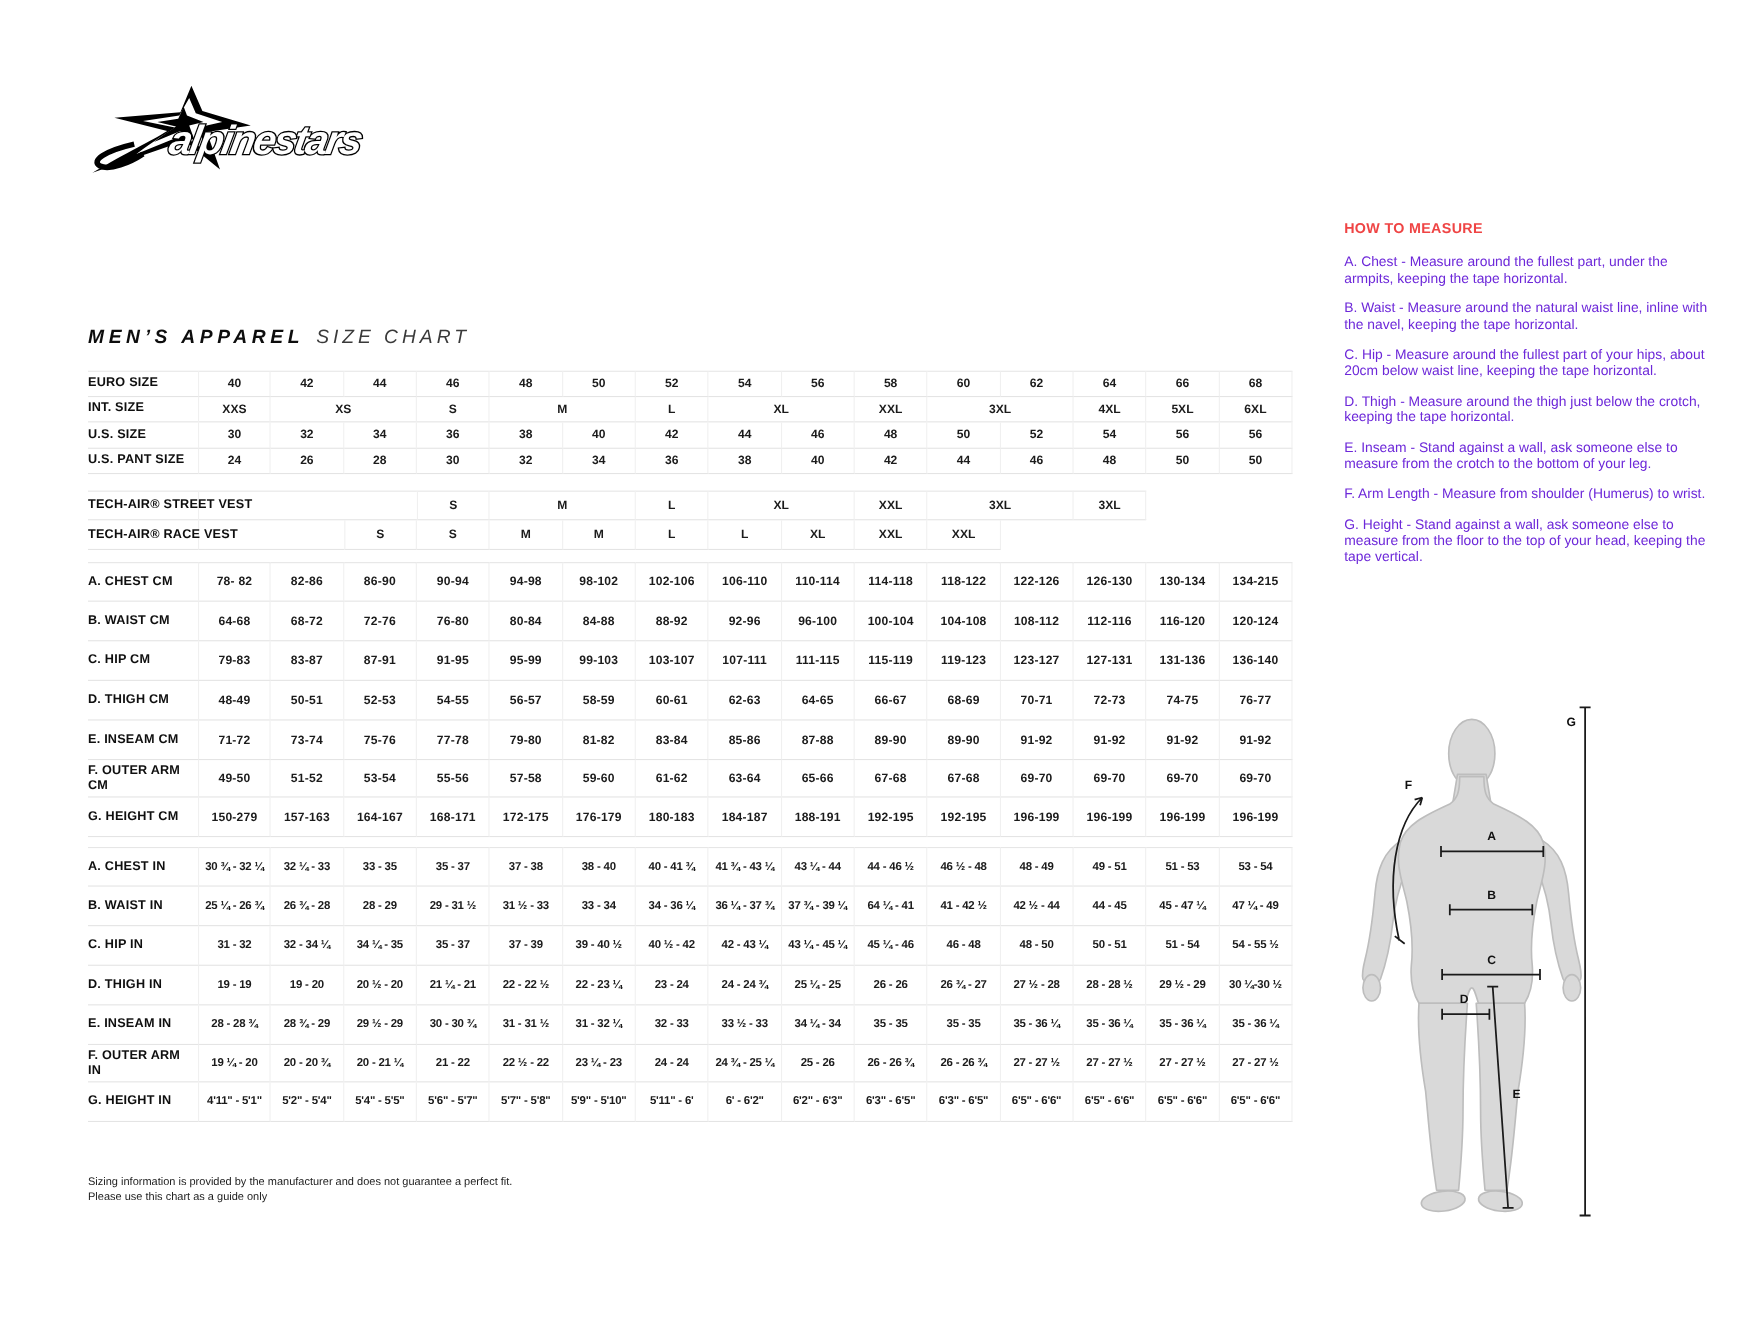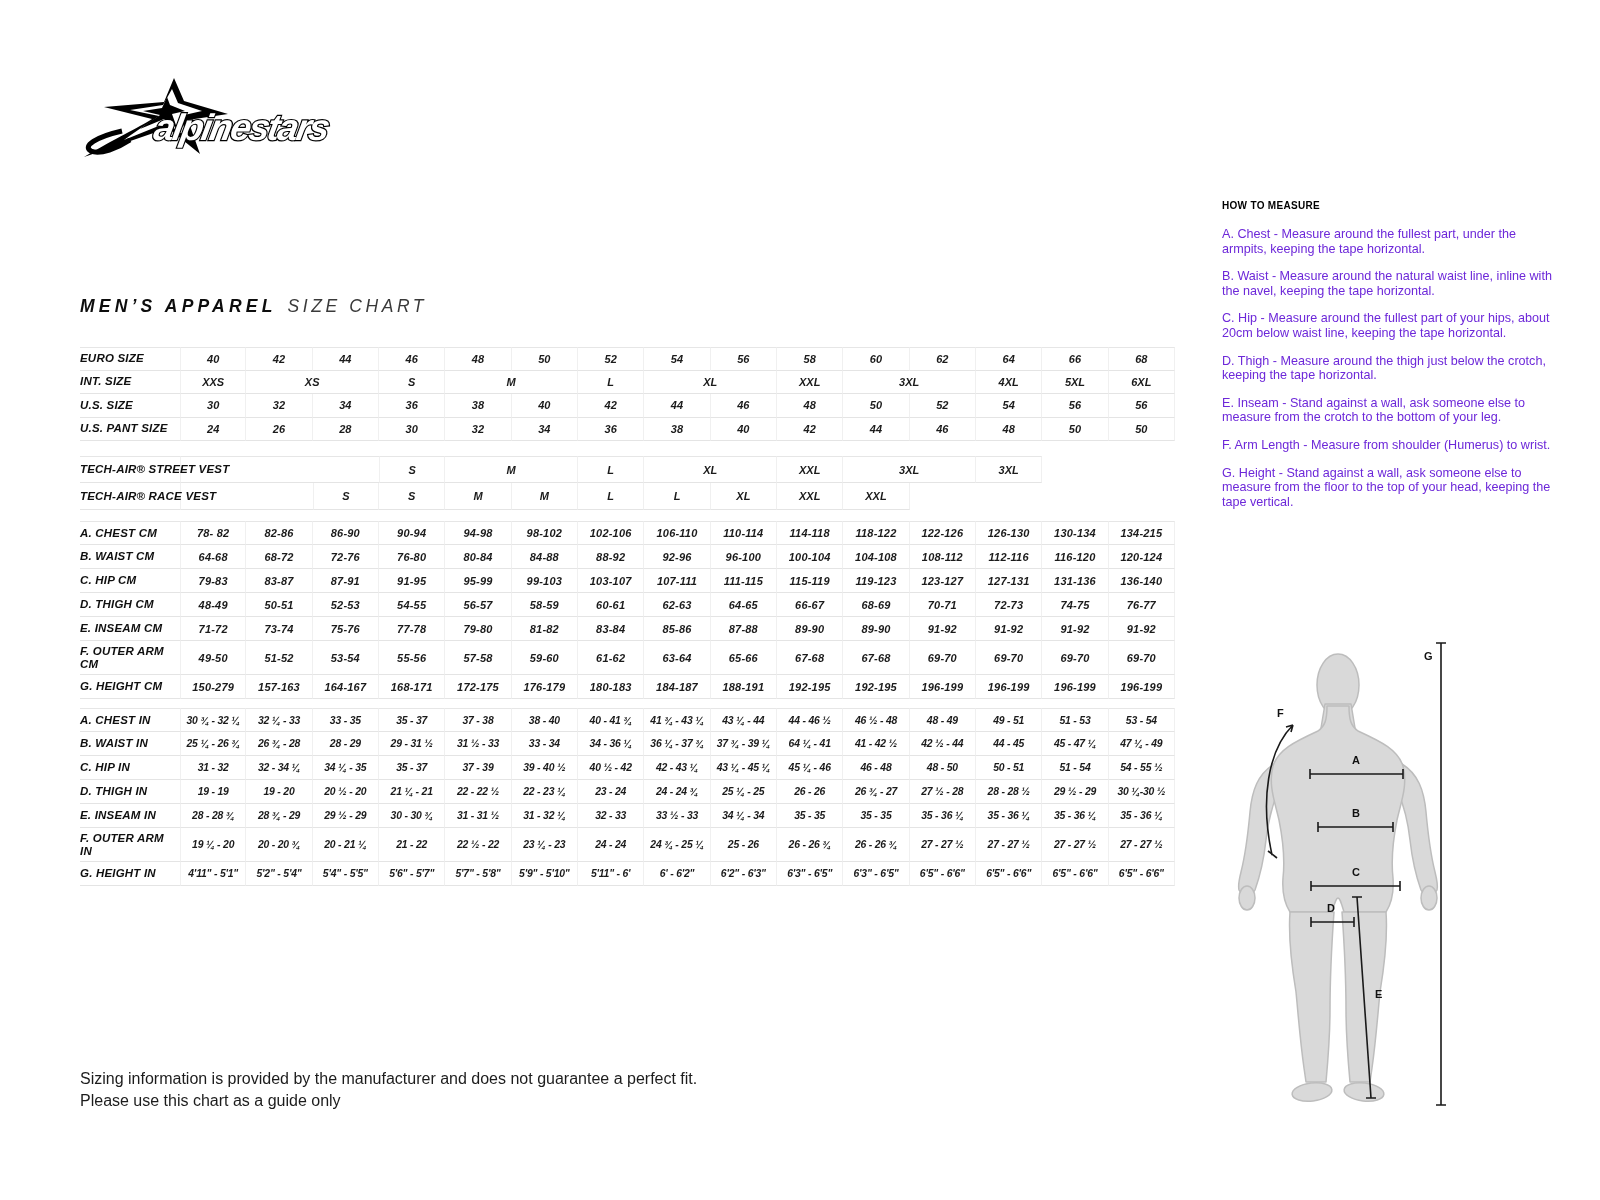--- a/index.html
+++ b/index.html
@@ -7,26 +7,26 @@
     width:1600px;height:1200px;position:relative;background:#ffffff;
     font-family:"Liberation Sans",sans-serif;color:#111;overflow:hidden;
   }
   
   .logo{position:absolute;left:78px;top:74px;width:280px;height:88px;}
   
   .title{position:absolute;left:80px;top:296px;font-style:italic;font-size:17.5px;white-space:nowrap;}
   .title .main{font-weight:bold;letter-spacing:4.2px;color:#0d0d0d;}
   .title .sub{font-weight:400;letter-spacing:3.6px;color:#3a3a3a;margin-left:6px;}
   
-  .table{position:absolute;left:80px;top:347px;width:1095px;font-style:italic;}
+  .table{position:absolute;left:80px;top:337px;width:1095px;}
   .group{margin-bottom:13px;}
   .g-sizes{margin-bottom:15px;}
   .g-vest{margin-bottom:11px;}
   .g-cm{margin-bottom:9px;}
-  .trow{display:grid;grid-template-columns:100px repeat(15,1fr);align-items:stretch;height:24px;}
+  .trow{display:grid;grid-template-columns:100px repeat(15,1fr);align-items:stretch;height:36px;}
   .g-sizes .trow{height:23.5px;}
   .g-vest .trow{height:27px;}
   .trow.tall{height:34px;}
   .rlabel{
     font-weight:bold;font-size:11.5px;letter-spacing:.2px;line-height:1.1;
     display:flex;align-items:center;padding-right:4px;
     border-bottom:1px solid #e4e4e4;color:#0f0f0f;
   }
   .g-vest .rlabel{white-space:nowrap;overflow:visible;z-index:1;}
   .cell{
@@ -37,29 +37,29 @@
   }
   .trow .cell:nth-child(2){border-left:1px solid #f0f0f0;}
   .group .trow:first-child .cell,.group .trow:first-child .rlabel{border-top:1px solid #e6e6e6;}
   .cell.blank{border-right:none;}
   .cell.blank + .cell{border-left:1px solid #f0f0f0;}
   .cell.void{border:none !important;}
   .g-in .cell{font-size:10.4px;letter-spacing:-.2px;}
   .g-cm .cell{letter-spacing:.2px;}
   
   .measure-panel{position:absolute;left:1222px;top:200px;width:334px;}
-  .measure-panel h2{margin:0 0 16px 0;font-size:10px;letter-spacing:.3px;color:#000000;}
+  .measure-panel h2{margin:0 0 16px 0;font-size:13px;letter-spacing:.3px;color:#ef4444;}
   .mitem{margin:0 0 13px 0;font-size:12.6px;line-height:1.16;color:#6d28d9;}
   
   .diagram{position:absolute;left:1228px;top:620px;}
   .mline{stroke:#1a1a1a;stroke-width:1.6;fill:none;}
   .mlabel{font-family:"Liberation Sans",sans-serif;font-weight:bold;font-size:11px;fill:#111;}
   .sil{fill:#d9d9d9;stroke:#bdbdbd;stroke-width:1.5;stroke-linejoin:round;}
   
-  .footer{position:absolute;left:80px;top:1068px;font-size:16px;line-height:1.35;color:#1c1c1c;}
+  .footer{position:absolute;left:80px;top:1068px;font-size:10px;line-height:1.35;color:#1c1c1c;}
 </style>
 </head>
 <body>
 
 <div class="logo">
   <svg width="280" height="88" viewBox="0 0 280 88">
     <g>
       <path d="M96,4 L106,27 L150,40 L110,46 L122,80 L90,54 L6,83 C38,64 60,54 74,45 L26,33 L86,28 Z" fill="#000"></path>
       <path d="M94,15 L100,29 L124,37 L102,42 L110,64 L88,49 L46,66 C62,54 74,47 81,42 L52,36 L85,31 Z" fill="#fff"></path>
       <path d="M89,23 L92,31 L107,37 L94,40 L99,54 L86,45 L62,55 C71,48 78,44 82,41 L65,37 L84,34 Z" fill="#000"></path>

